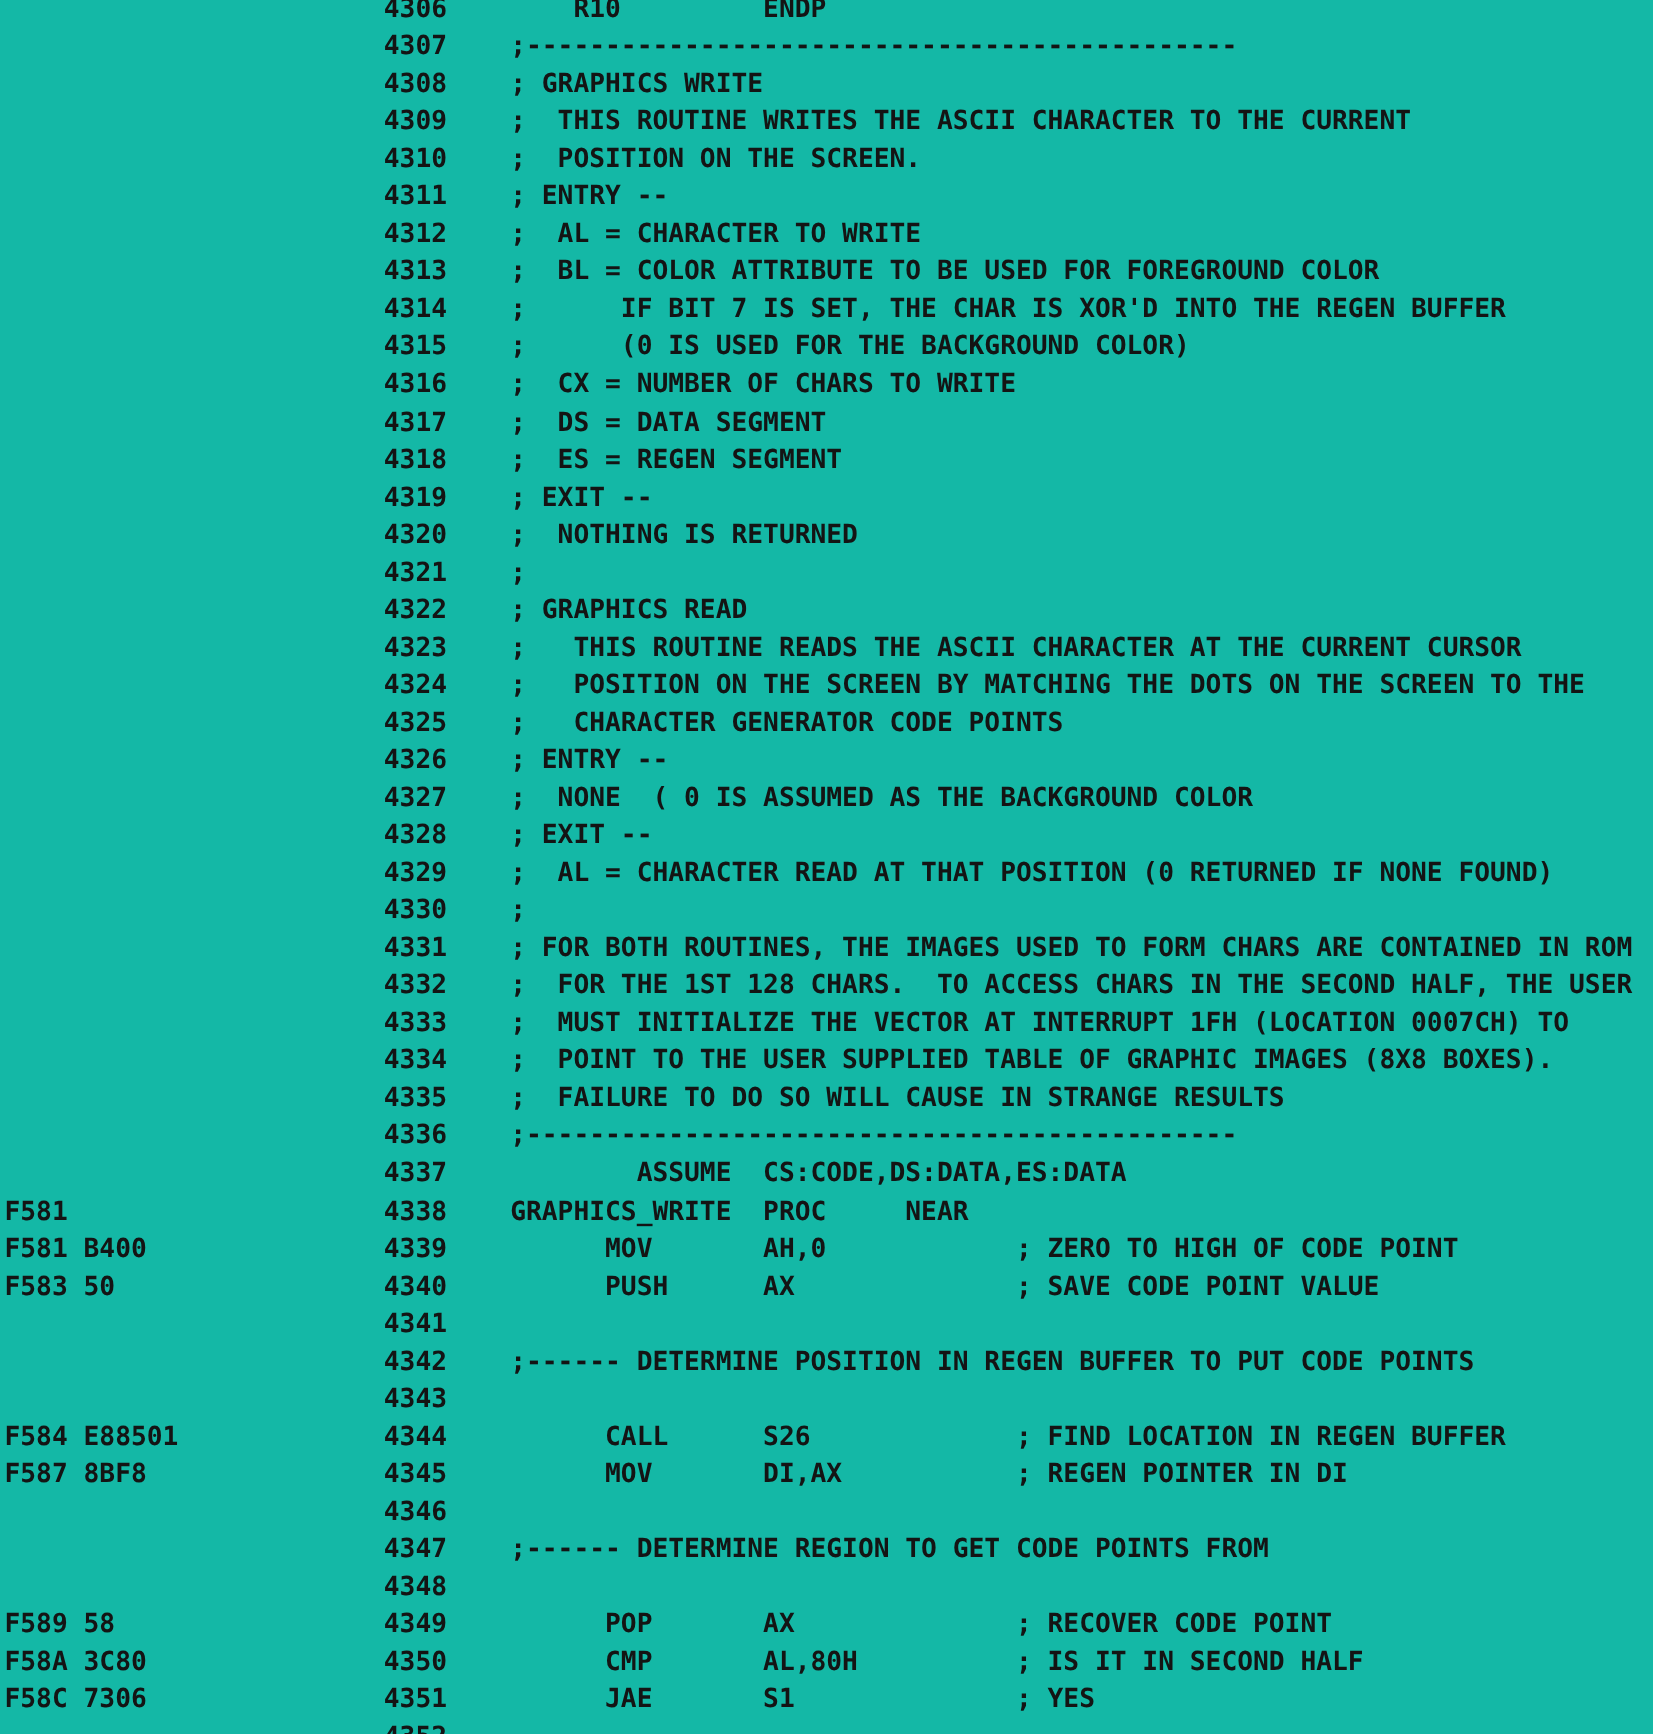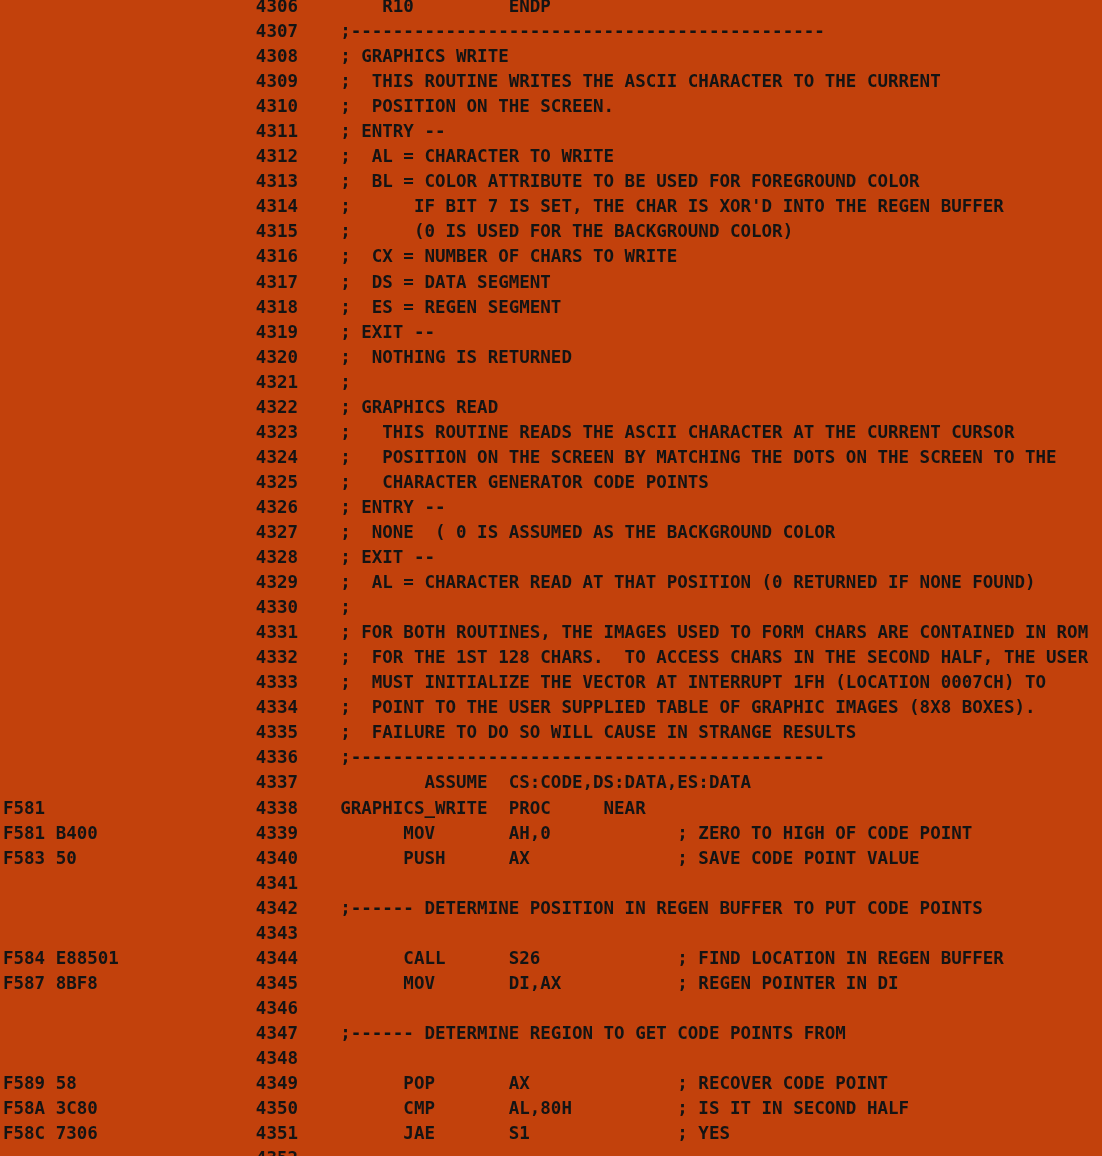--- a/index.html
+++ b/index.html
@@ -11,21 +11,21 @@
     height: 1156px;
     overflow: hidden;
     background: #fdfdfb;
   }
   .page {
     position: absolute;
     left: 0; top: 0;
     width: 1102px;
     height: 1156px;
     overflow: hidden;
-    background: #c2410c;
+    background: #14b8a6;
     color: #141414;
     font-family: "DejaVu Sans Mono", "Liberation Mono", monospace;
     font-weight: 700;
     font-size: 17.5px;
   }
   .listing {
     position: absolute;
     left: 3px;
     top: -6px;
     white-space: pre;

